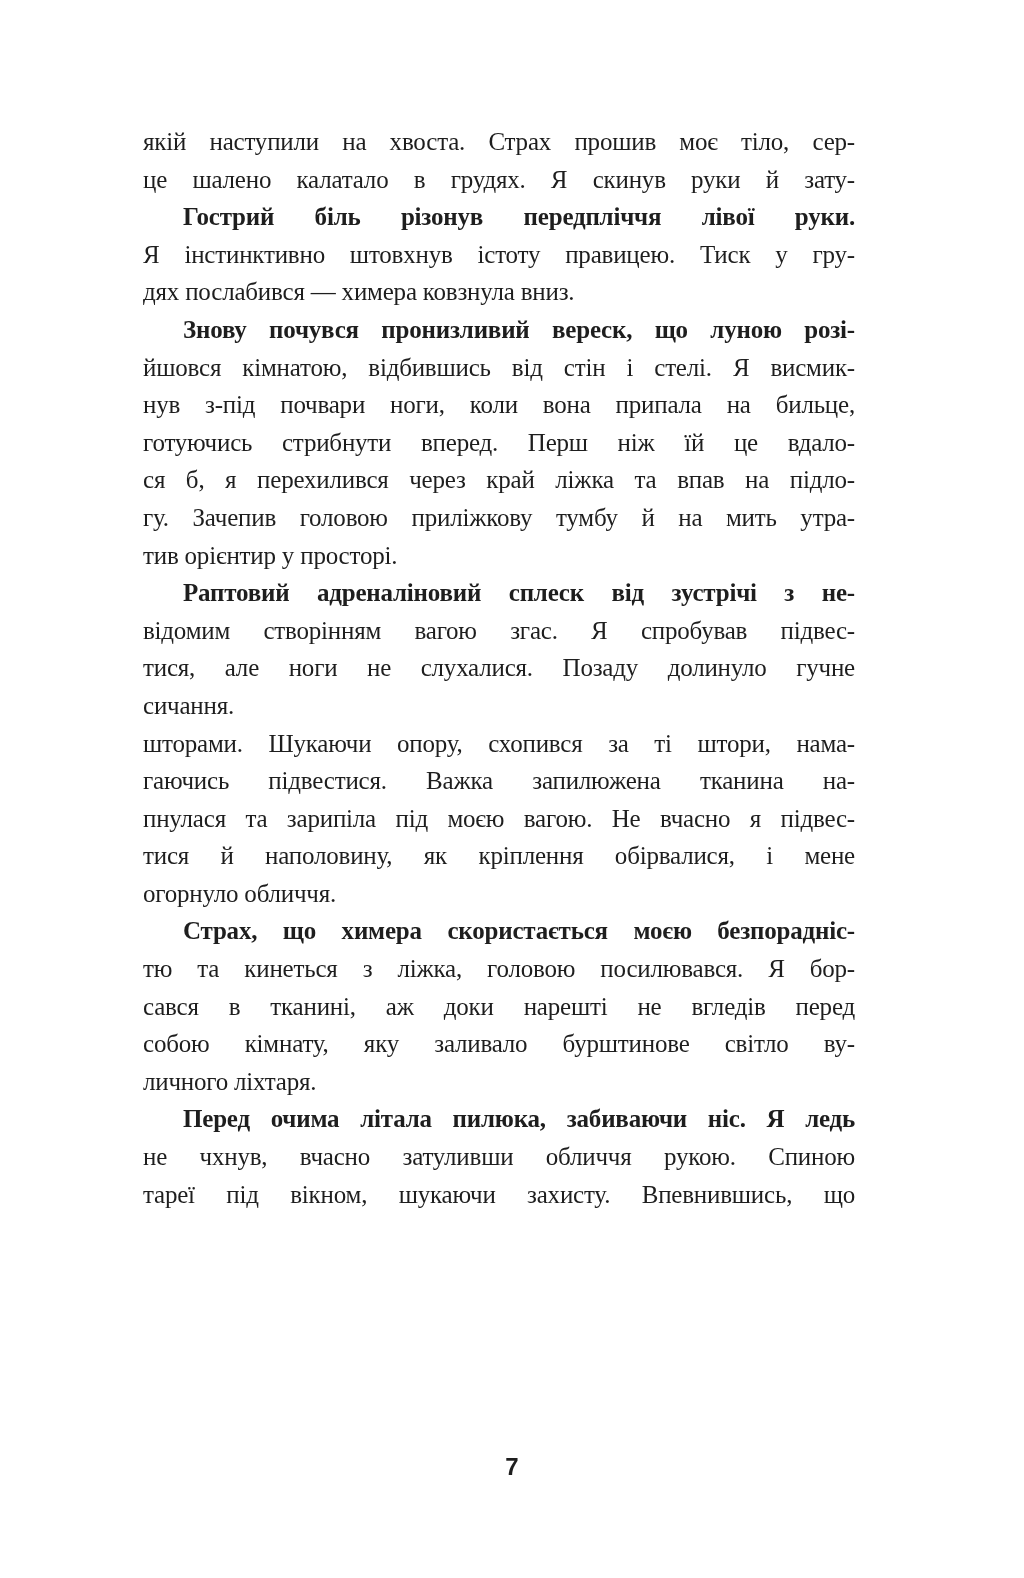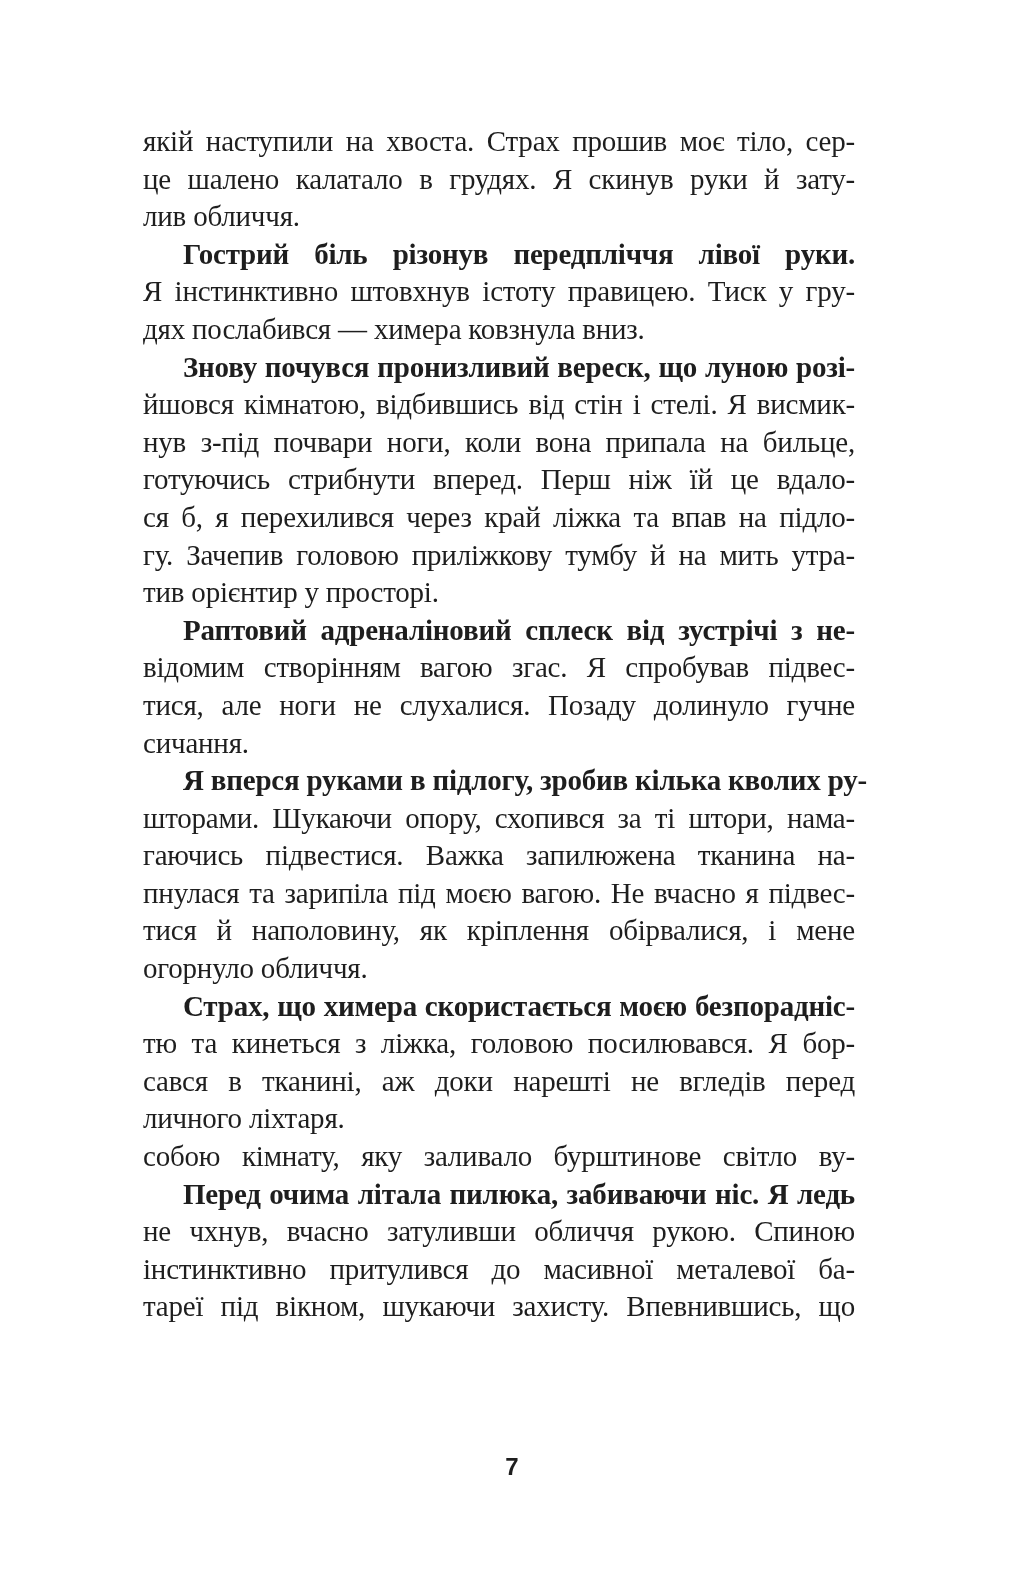--- a/index.html
+++ b/index.html
@@ -3,21 +3,21 @@
 <meta charset="utf-8">
 <style>
   html, body { margin: 0; padding: 0; background: #ffffff; }
   body { width: 1024px; height: 1578px; position: relative; overflow: hidden; }
   .page {
     position: absolute; left: 0; top: 0; width: 1024px; height: 1578px; background: #ffffff;
   }
   .text-block {
     position: absolute; left: 143px; top: 123px; width: 712px;
     font-family: "Liberation Serif", "DejaVu Serif", serif;
-    font-size: 29px; line-height: 37.6px; color: #1e1e1e;
+    font-size: 25px; line-height: 37.6px; color: #1e1e1e;
     letter-spacing: -0.2px;
   }
   .line {
     display: block; height: 37.6px; white-space: nowrap;
     text-align: justify; text-align-last: justify;
   }
   .line.last { text-align-last: left; }
   .line.indent { padding-left: 40px; font-weight: bold; }
   .page-number {
     position: absolute; left: 0; width: 1024px; top: 1453px;
@@ -28,21 +28,20 @@
 </style>
 </head>
 <body>
 
 <div class="page">
   <div class="text-block">
 
     <div>
       <span class="line">якій наступили на хвоста. Страх прошив моє тіло, сер-</span>
       <span class="line">це шалено калатало в грудях. Я скинув руки й зату-</span>
-      <span class="line last">лив обличчя.</span>
     </div>
 
     <div>
       <span class="line indent">Гострий біль різонув передпліччя лівої руки.</span>
       <span class="line">Я інстинктивно штовхнув істоту правицею. Тиск у гру-</span>
       <span class="line last">дях послабився — химера ковзнула вниз.</span>
     </div>
 
     <div>
       <span class="line indent">Знову почувся пронизливий вереск, що луною розі-</span>
@@ -55,39 +54,37 @@
     </div>
 
     <div>
       <span class="line indent">Раптовий адреналіновий сплеск від зустрічі з не-</span>
       <span class="line">відомим створінням вагою згас. Я спробував підвес-</span>
       <span class="line">тися, але ноги не слухалися. Позаду долинуло гучне</span>
       <span class="line last">сичання.</span>
     </div>
 
     <div>
-      <span class="line indent">Я вперся руками в підлогу, зробив кілька кволих ру-</span>
       <span class="line">шторами. Шукаючи опору, схопився за ті штори, нама-</span>
       <span class="line">гаючись підвестися. Важка запилюжена тканина на-</span>
       <span class="line">пнулася та зарипіла під моєю вагою. Не вчасно я підвес-</span>
       <span class="line">тися й наполовину, як кріплення обірвалися, і мене</span>
       <span class="line last">огорнуло обличчя.</span>
     </div>
 
     <div>
       <span class="line indent">Страх, що химера скористається моєю безпорадніс-</span>
       <span class="line">тю та кинеться з ліжка, головою посилювався. Я бор-</span>
       <span class="line">сався в тканині, аж доки нарешті не вгледів перед</span>
+      <span class="line">собою кімнату, яку заливало бурштинове світло ву-</span>
       <span class="line last">личного ліхтаря.</span>
-      <span class="line">собою кімнату, яку заливало бурштинове світло ву-</span>
     </div>
 
     <div>
       <span class="line indent">Перед очима літала пилюка, забиваючи ніс. Я ледь</span>
       <span class="line">не чхнув, вчасно затуливши обличчя рукою. Спиною</span>
-      <span class="line">інстинктивно притулився до масивної металевої ба-</span>
       <span class="line">тареї під вікном, шукаючи захисту. Впевнившись, що</span>
     </div>
 
   </div>
 
   <div class="page-number">7</div>
 </div>
 
 </body></html>

